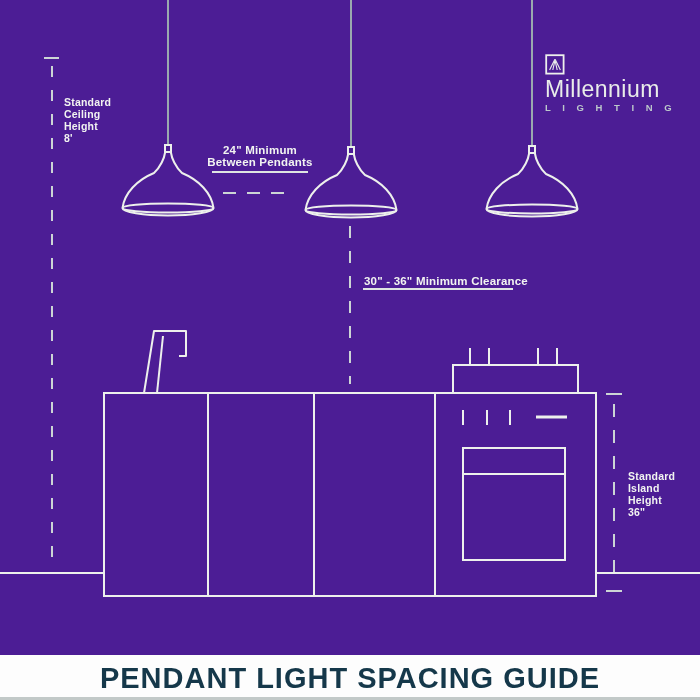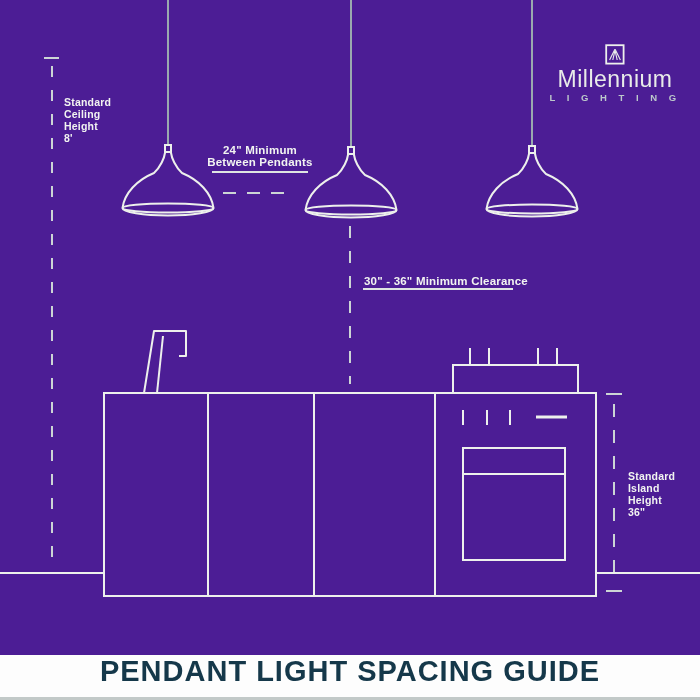--- a/index.html
+++ b/index.html
@@ -15,31 +15,31 @@
   }
   .label-ceiling  { left:64px;  top:96px;  font-size:10.5px; line-height:12px; }
   .label-island   { left:628px; top:470px; font-size:10.5px; line-height:12px; }
   .label-between  { left:190px; top:145px; width:140px; text-align:center;
                     font-size:11.5px; line-height:11.5px; }
   .label-clearance{ left:364px; top:275px; font-size:11.5px; line-height:12px; }
   .rule { position:absolute; height:2px; background:#dfe5e2; }
   .rule-between   { left:212px; top:171px; width:96px; }
   .rule-clearance { left:363px; top:288px; width:150px; }
 
-  .logo { position:absolute; left:545px; top:44px; width:140px;
-          display:flex; flex-direction:column; align-items:center; }
+  .logo { position:absolute; left:545px; top:54px; width:140px;
+          display:flex; flex-direction:column; }
   .logo-name { margin-top:3px; color:#e9ece9; font-size:23px; font-weight:normal;
                letter-spacing:.5px; line-height:23px; }
   .logo-tagline { margin-top:2px; color:#bcc8cb; font-size:9.5px; font-weight:bold;
                   letter-spacing:4.5px; line-height:10px; }
 
   .footer {
     position:absolute; left:0; top:655px; width:700px; height:45px;
     background:#fdfdfd; border-bottom:3px solid #c2c9c8; box-sizing:border-box;
-    display:flex; align-items:flex-start; justify-content:center;
+    display:flex; align-items:flex-end; justify-content:center;
   }
   .footer-title {
     color:#15384a; font-size:29px; font-weight:bold; letter-spacing:1px;
     padding-bottom:2px;
   }
 </style>
 </head>
 <body>
 
 <div id="stage">

